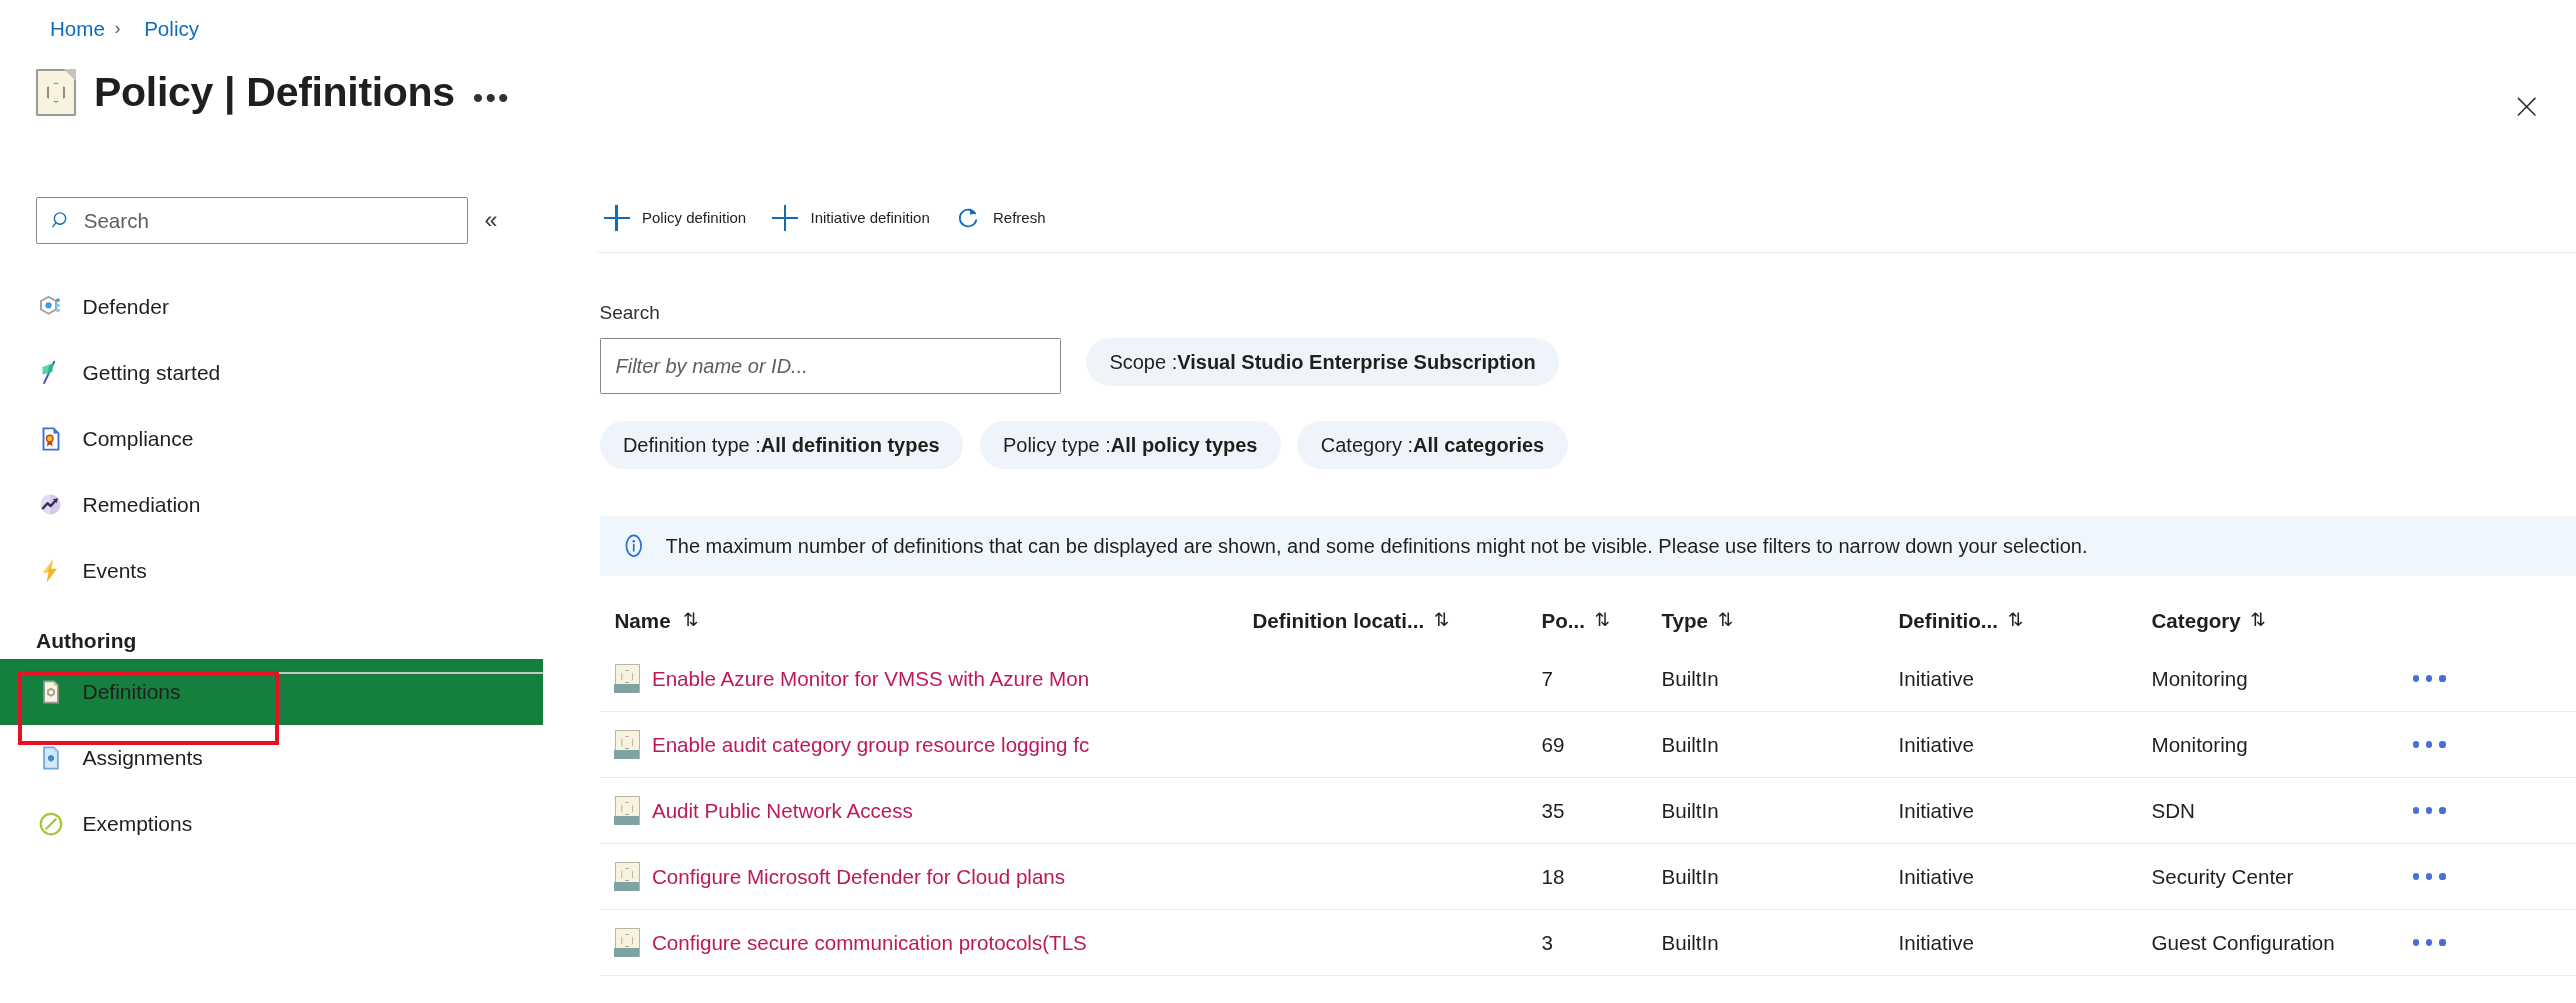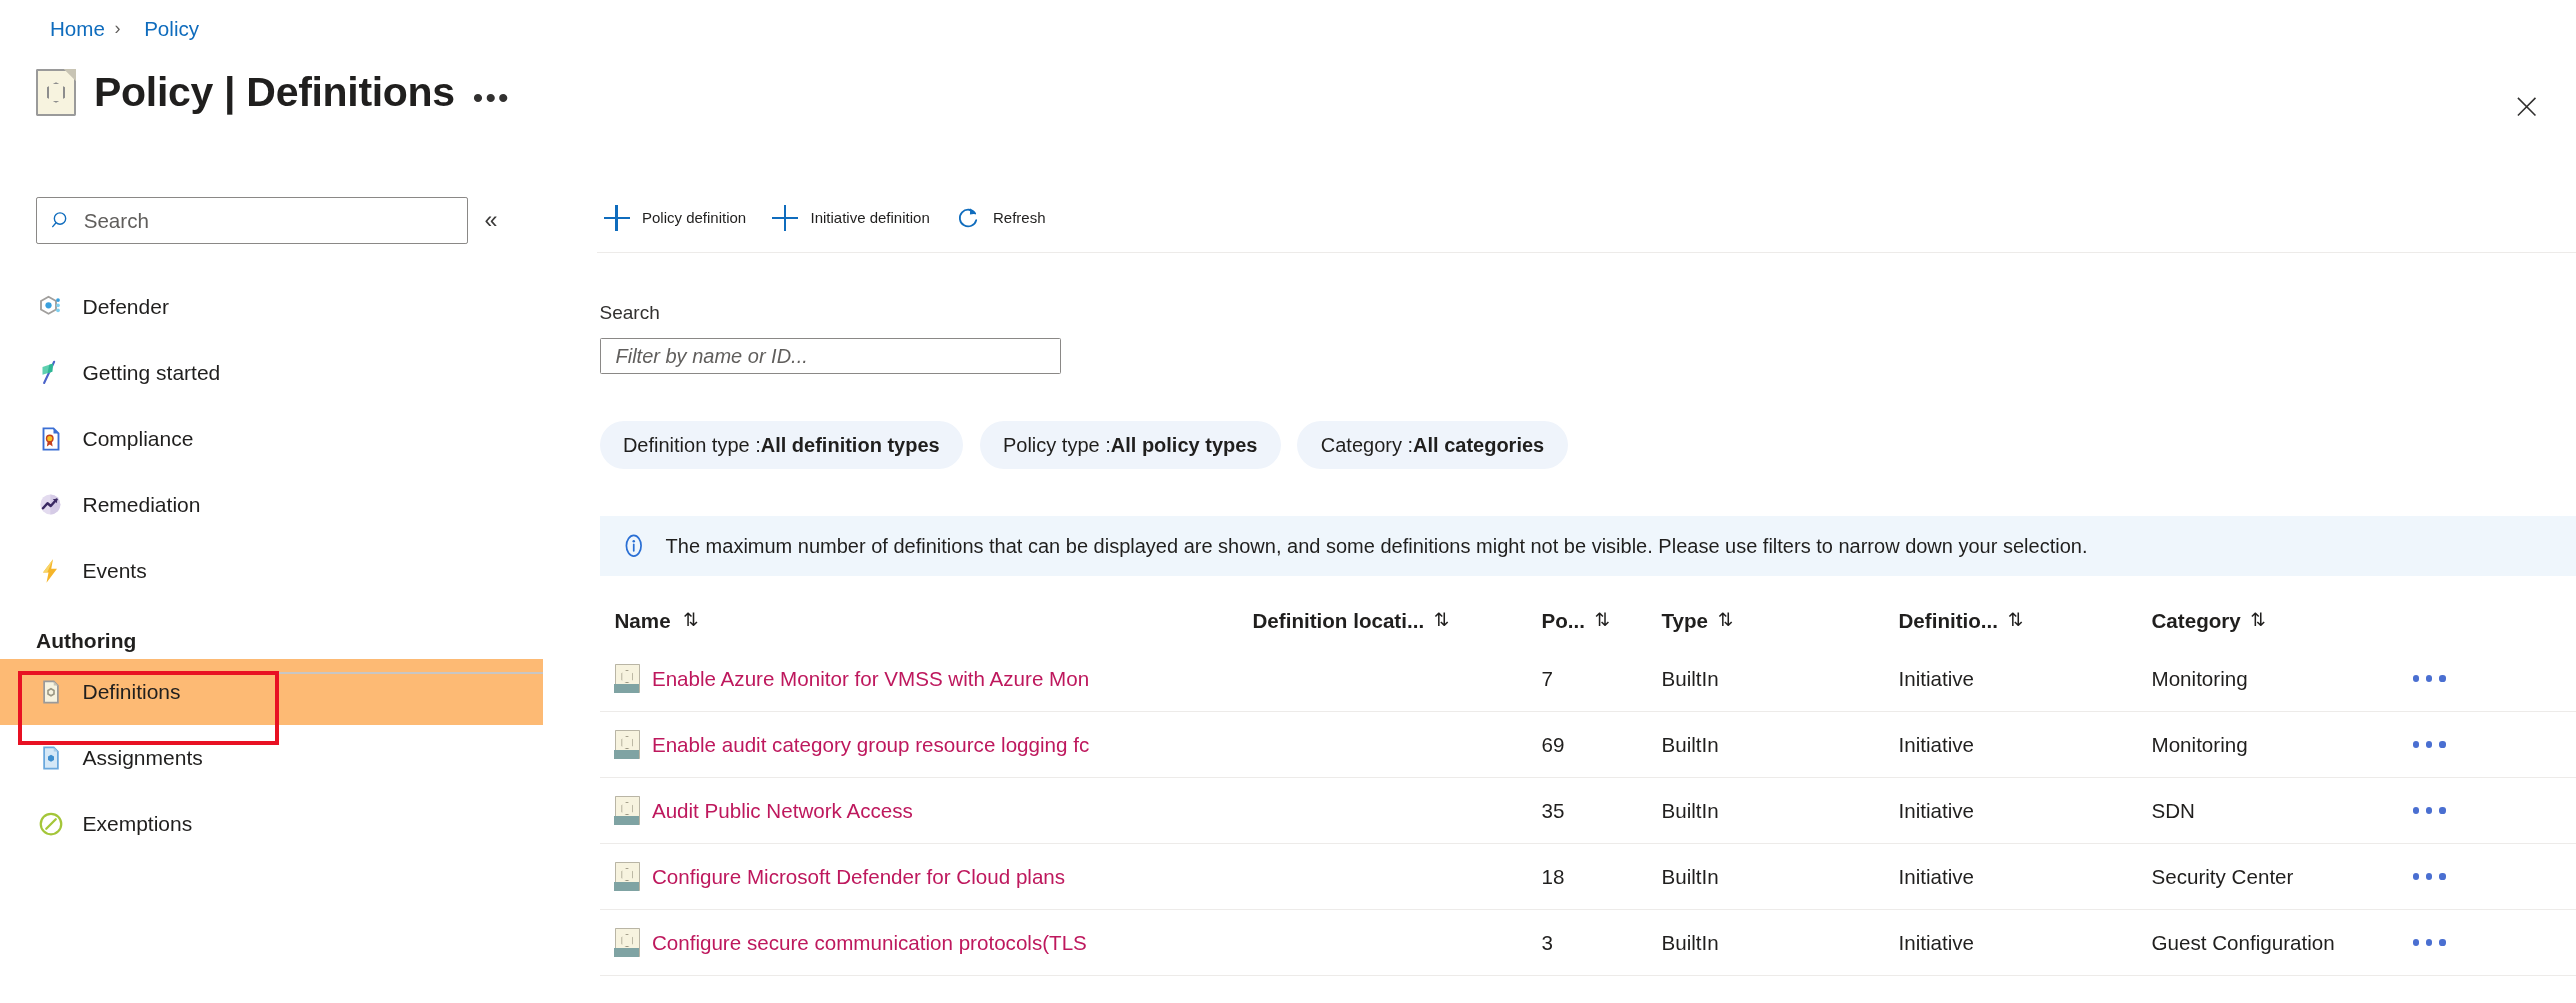--- a/index.html
+++ b/index.html
@@ -121,21 +121,21 @@
 
   .nav-item {
     display: flex;
     align-items: center;
     gap: 16.5px;
     height: 66px;
     padding-left: 36px;
     cursor: pointer;
     position: relative;
   }
-  .nav-item.selected { background: #fdba74; }
+  .nav-item.selected { background: #15803d; }
   .nav-item-label { font-size: 21px; color: #201f1e; white-space: nowrap; }
   .nav-ico { width: 30px; height: 30px; flex: none; position: relative; }
 
   .nav-section {
     font-size: 21px;
     font-weight: 700;
     color: #201f1e;
     padding-left: 36px;
     margin-top: 25px;
     margin-bottom: 5.5px;
@@ -207,21 +207,21 @@
     left: 16.5px;
     top: 302px;
     font-size: 19px;
     color: #323130;
   }
   .search-box {
     position: absolute;
     left: 16.5px;
     top: 338px;
     width: 461px;
-    height: 36px;
+    height: 56px;
     border: 1.4px solid #8a8886;
     border-radius: 1.4px;
     background: #fff;
     display: flex;
     align-items: center;
     padding: 6px 15px;
   }
   .search-placeholder {
     font-size: 20px;
     font-style: italic;
@@ -476,20 +476,24 @@
       <span class="tb-label">Refresh</span>
     </div>
   </div>
   <div class="toolbar-rule"></div>
 
   <div class="search-label">Search</div>
   <div class="search-box">
     <span class="search-placeholder">Filter by name or ID...</span>
   </div>
 
+  <div class="pill pill-scope">
+    <span>Scope : </span>
+    <b>Visual Studio Enterprise Subscription</b>
+  </div>
 
   <div class="filter-row">
     <div class="pill">
       <span>Definition type : </span>
       <b>All definition types</b>
     </div>
     <div class="pill">
       <span>Policy type : </span>
       <b>All policy types</b>
     </div>

